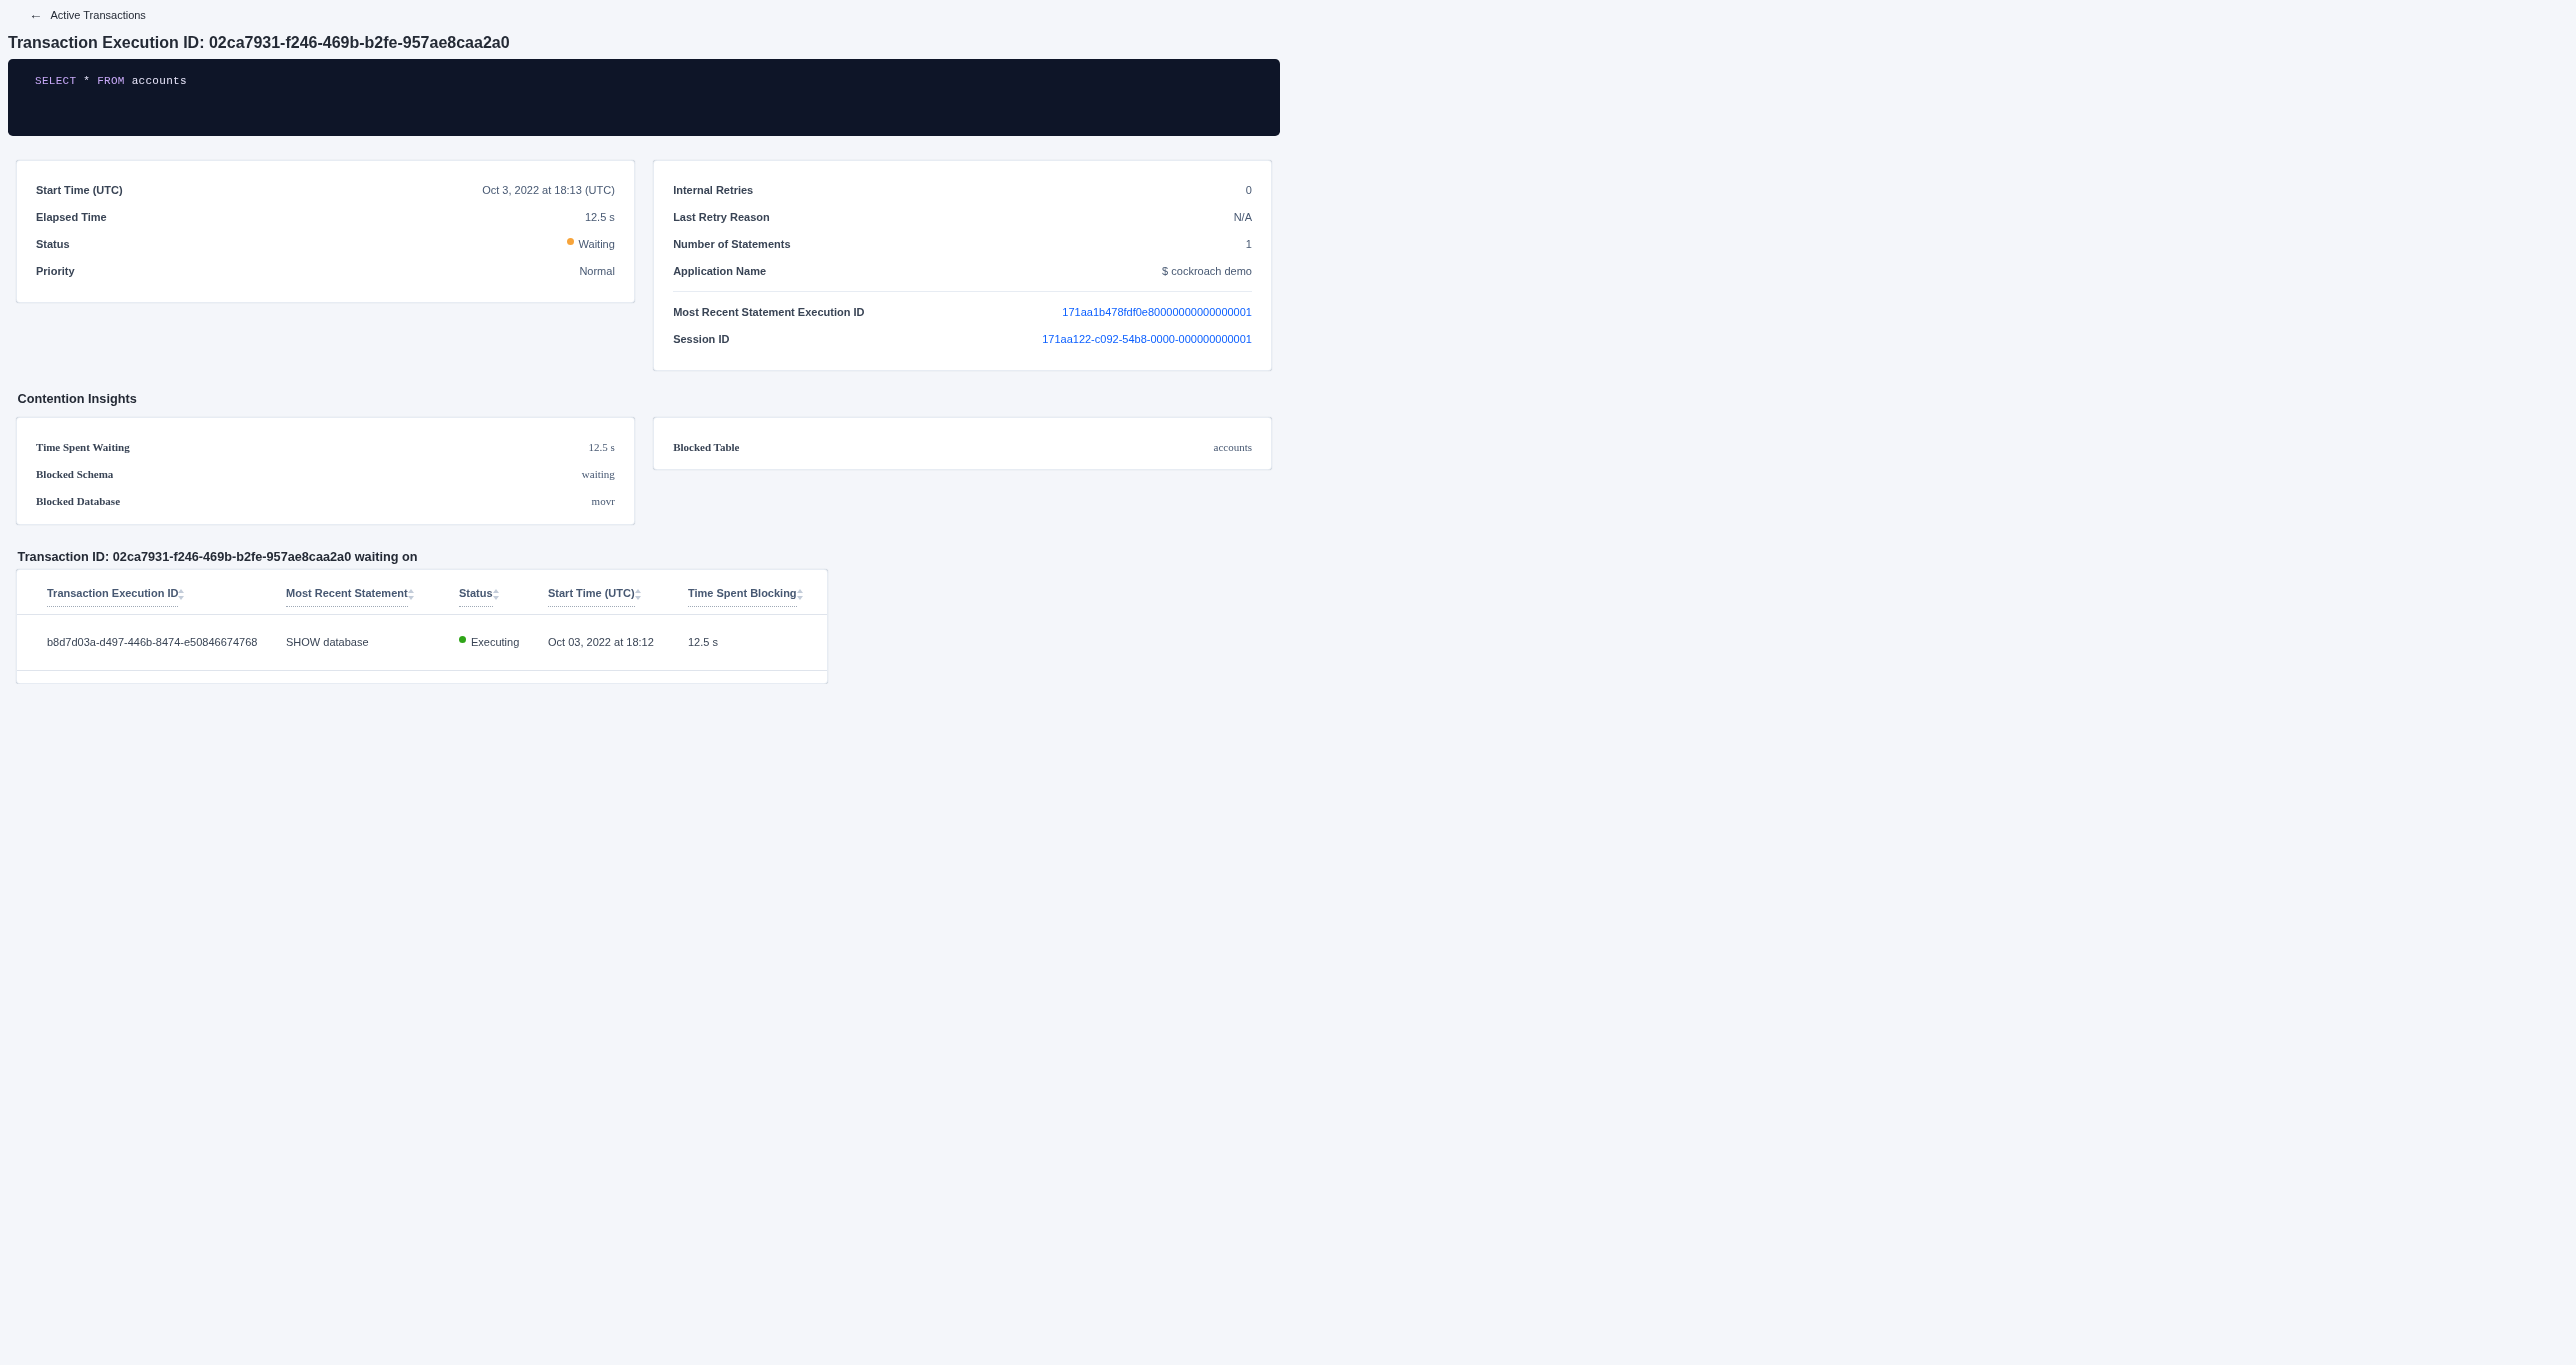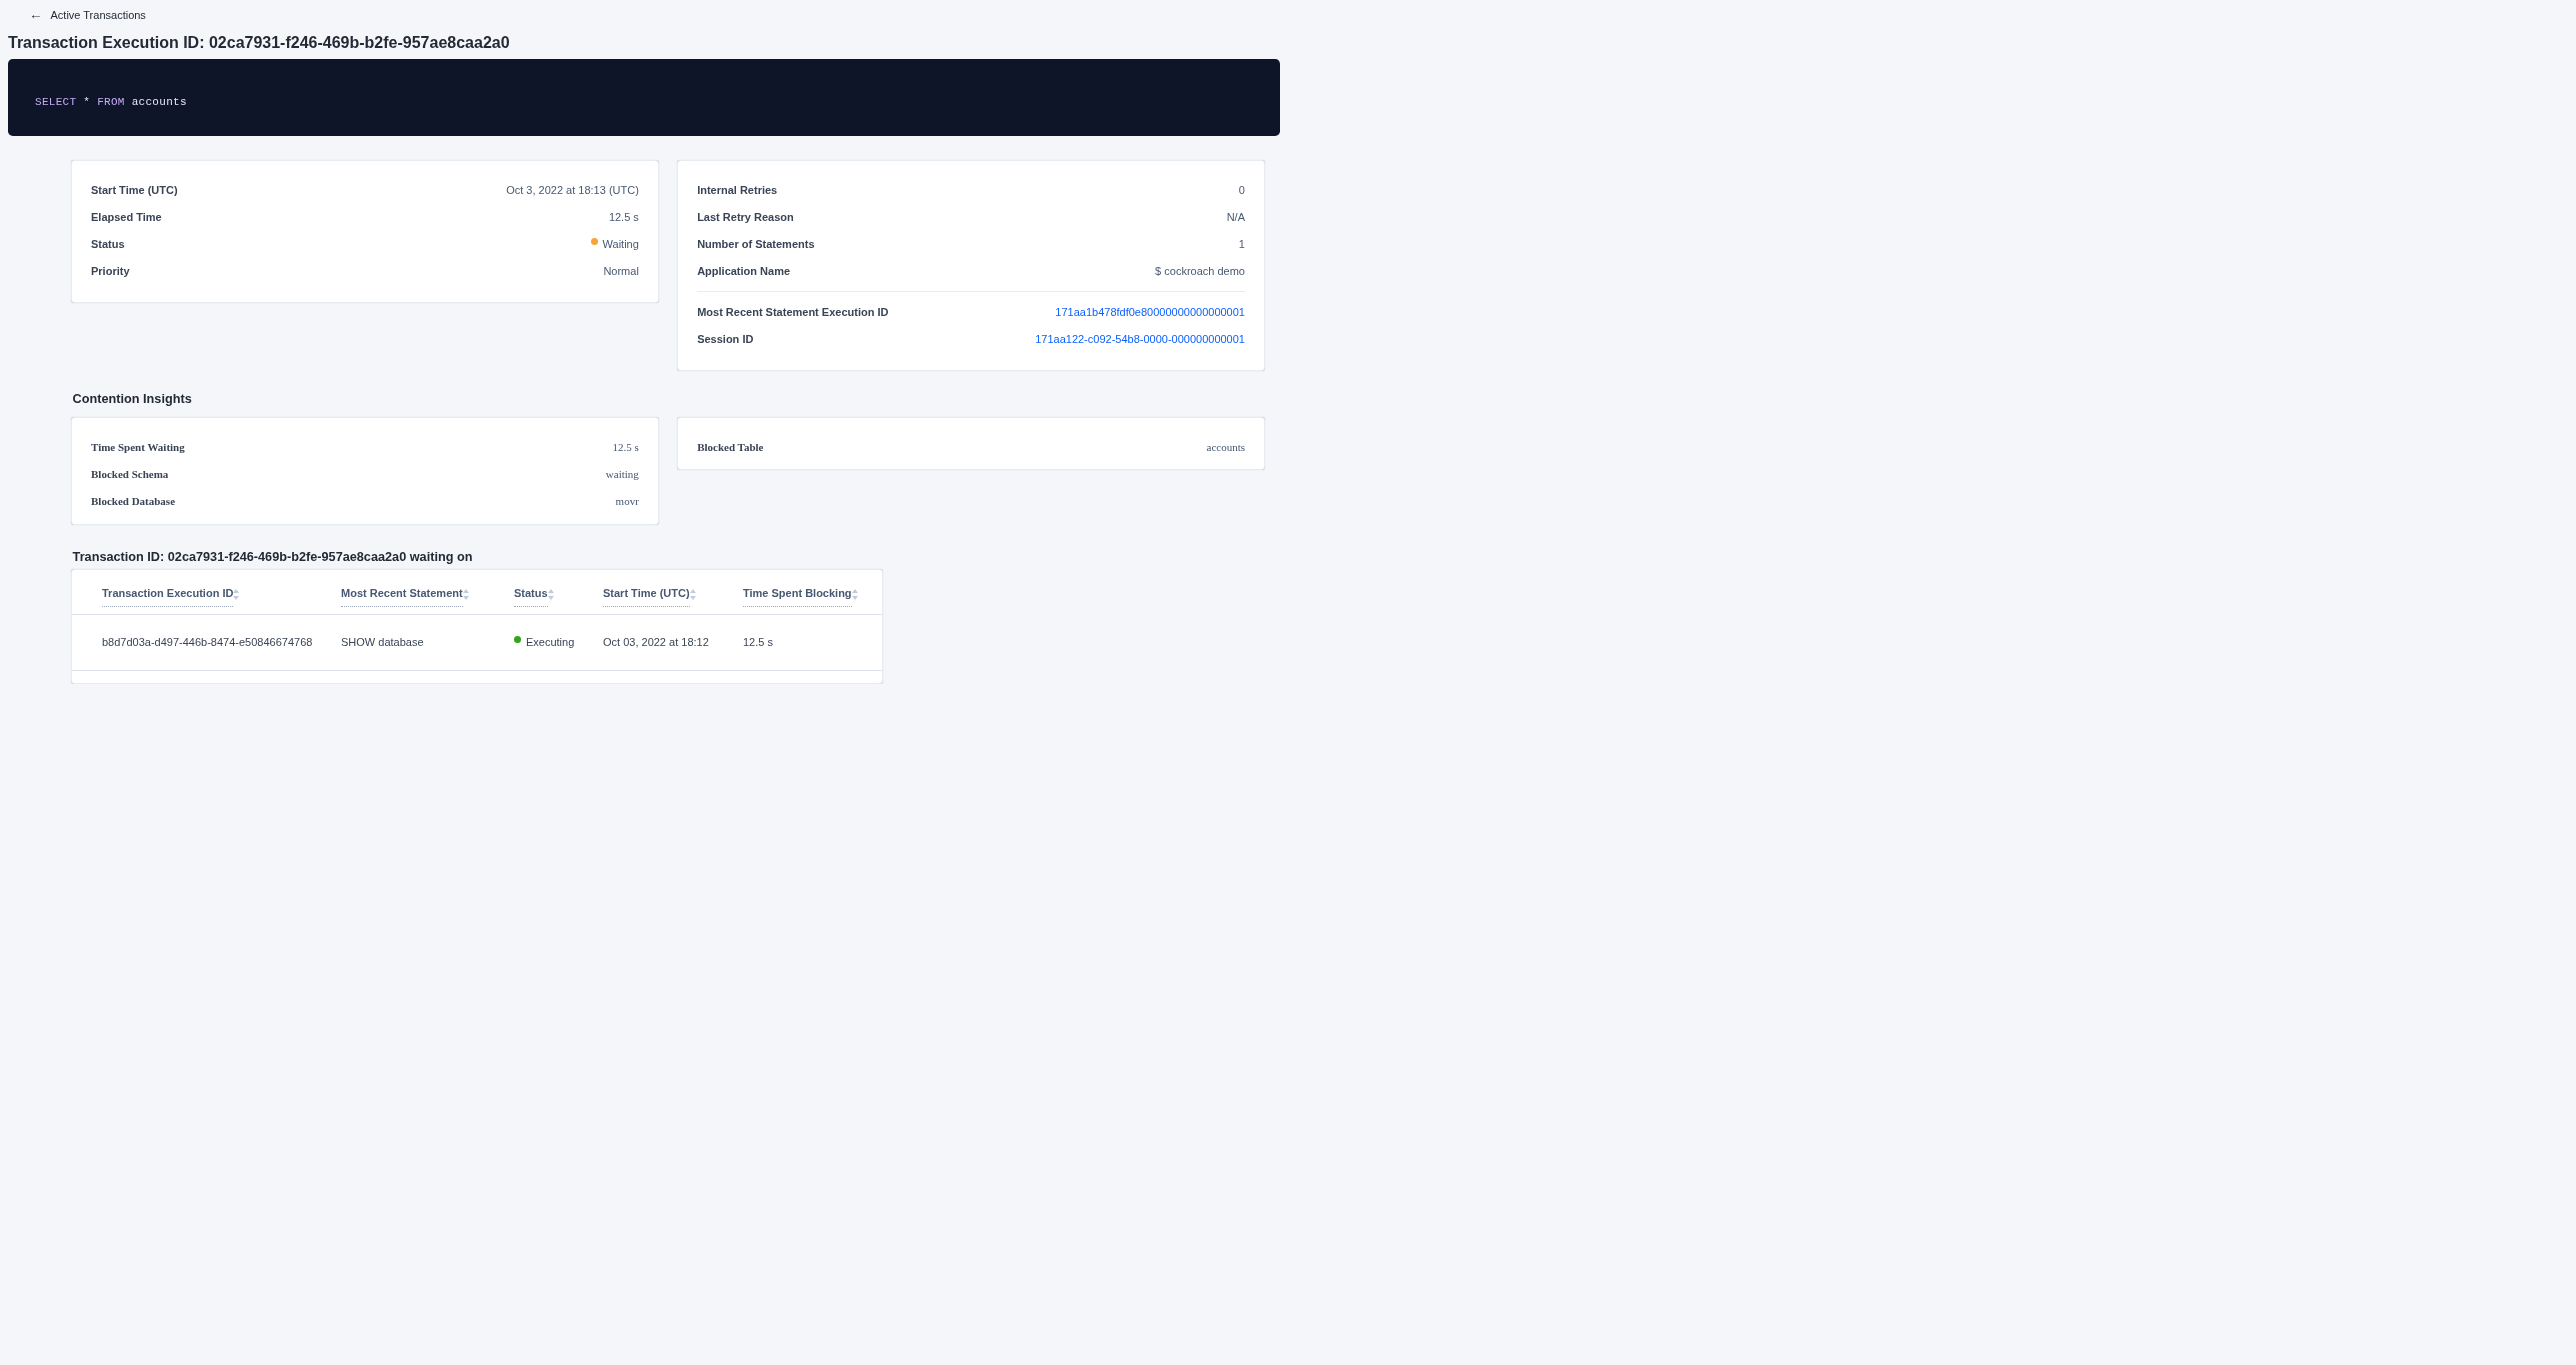--- a/index.html
+++ b/index.html
@@ -9,25 +9,25 @@
     font-family: "Liberation Sans", sans-serif; font-size: 11px; color: #394455;
     background: #f4f6fa; overflow: hidden;
   }
   
   .back-row { display: flex; align-items: center; gap: 8px; padding: 7.2px 0 0 29px; height: 23px; cursor: pointer; }
   .back-arrow { font-size: 13.5px; line-height: 1; color: #242a35; }
   .back-label { font-size: 11px; color: #242a35; }
   
   .page-title { margin: 11px 0 0 8px; font-size: 16px; font-weight: 700; color: #242a35; line-height: 18.3px; }
   
-  .sql-box { margin: 7.2px 8px 0; height: 77px; background: var(--code-bg, #0e1528); border-radius: 4.8px; padding: 36px 19px 0 27px; }
+  .sql-box { margin: 7.2px 8px 0; height: 77px; background: var(--code-bg, #0e1528); border-radius: 4.8px; padding: 15px 19px 0 27px; }
   .sql-box code { font-family: "Liberation Mono", "DejaVu Sans Mono", monospace; font-size: 11px; color: var(--code-text, #e8e6fb); letter-spacing: 0.3px; }
   .kw { color: var(--code-keyword, #c7a8f7); }
   
-  .content { padding: 0 23px; margin-left: 48px; }
+  .content { padding: 0 16px; }
   .cards-row { display: flex; gap: 18.3px; align-items: flex-start; }
   .row-1 { margin-top: 24px; }
   .card { background: #fff; border: 0.8px solid #e7ecf3; border-radius: 3.2px; box-shadow: 0 0 0.8px rgba(67,90,111,.45); }
   .summary-card { width: 628px; padding: 15px 19px 17.5px; }
   .kv-row { display: flex; justify-content: space-between; align-items: center; height: 27px; }
   .kv-label { font-weight: 700; color: #394455; }
   .kv-value { color: #475872; text-align: right; }
   .kv-link { color: var(--accent-link, #0b5fff); text-decoration: none; cursor: pointer; }
   .divider { border-top: 0.8px solid #e7ecf3; margin: 6.4px 0; }
   .status-value { display: flex; align-items: flex-start; gap: 4.8px; }

